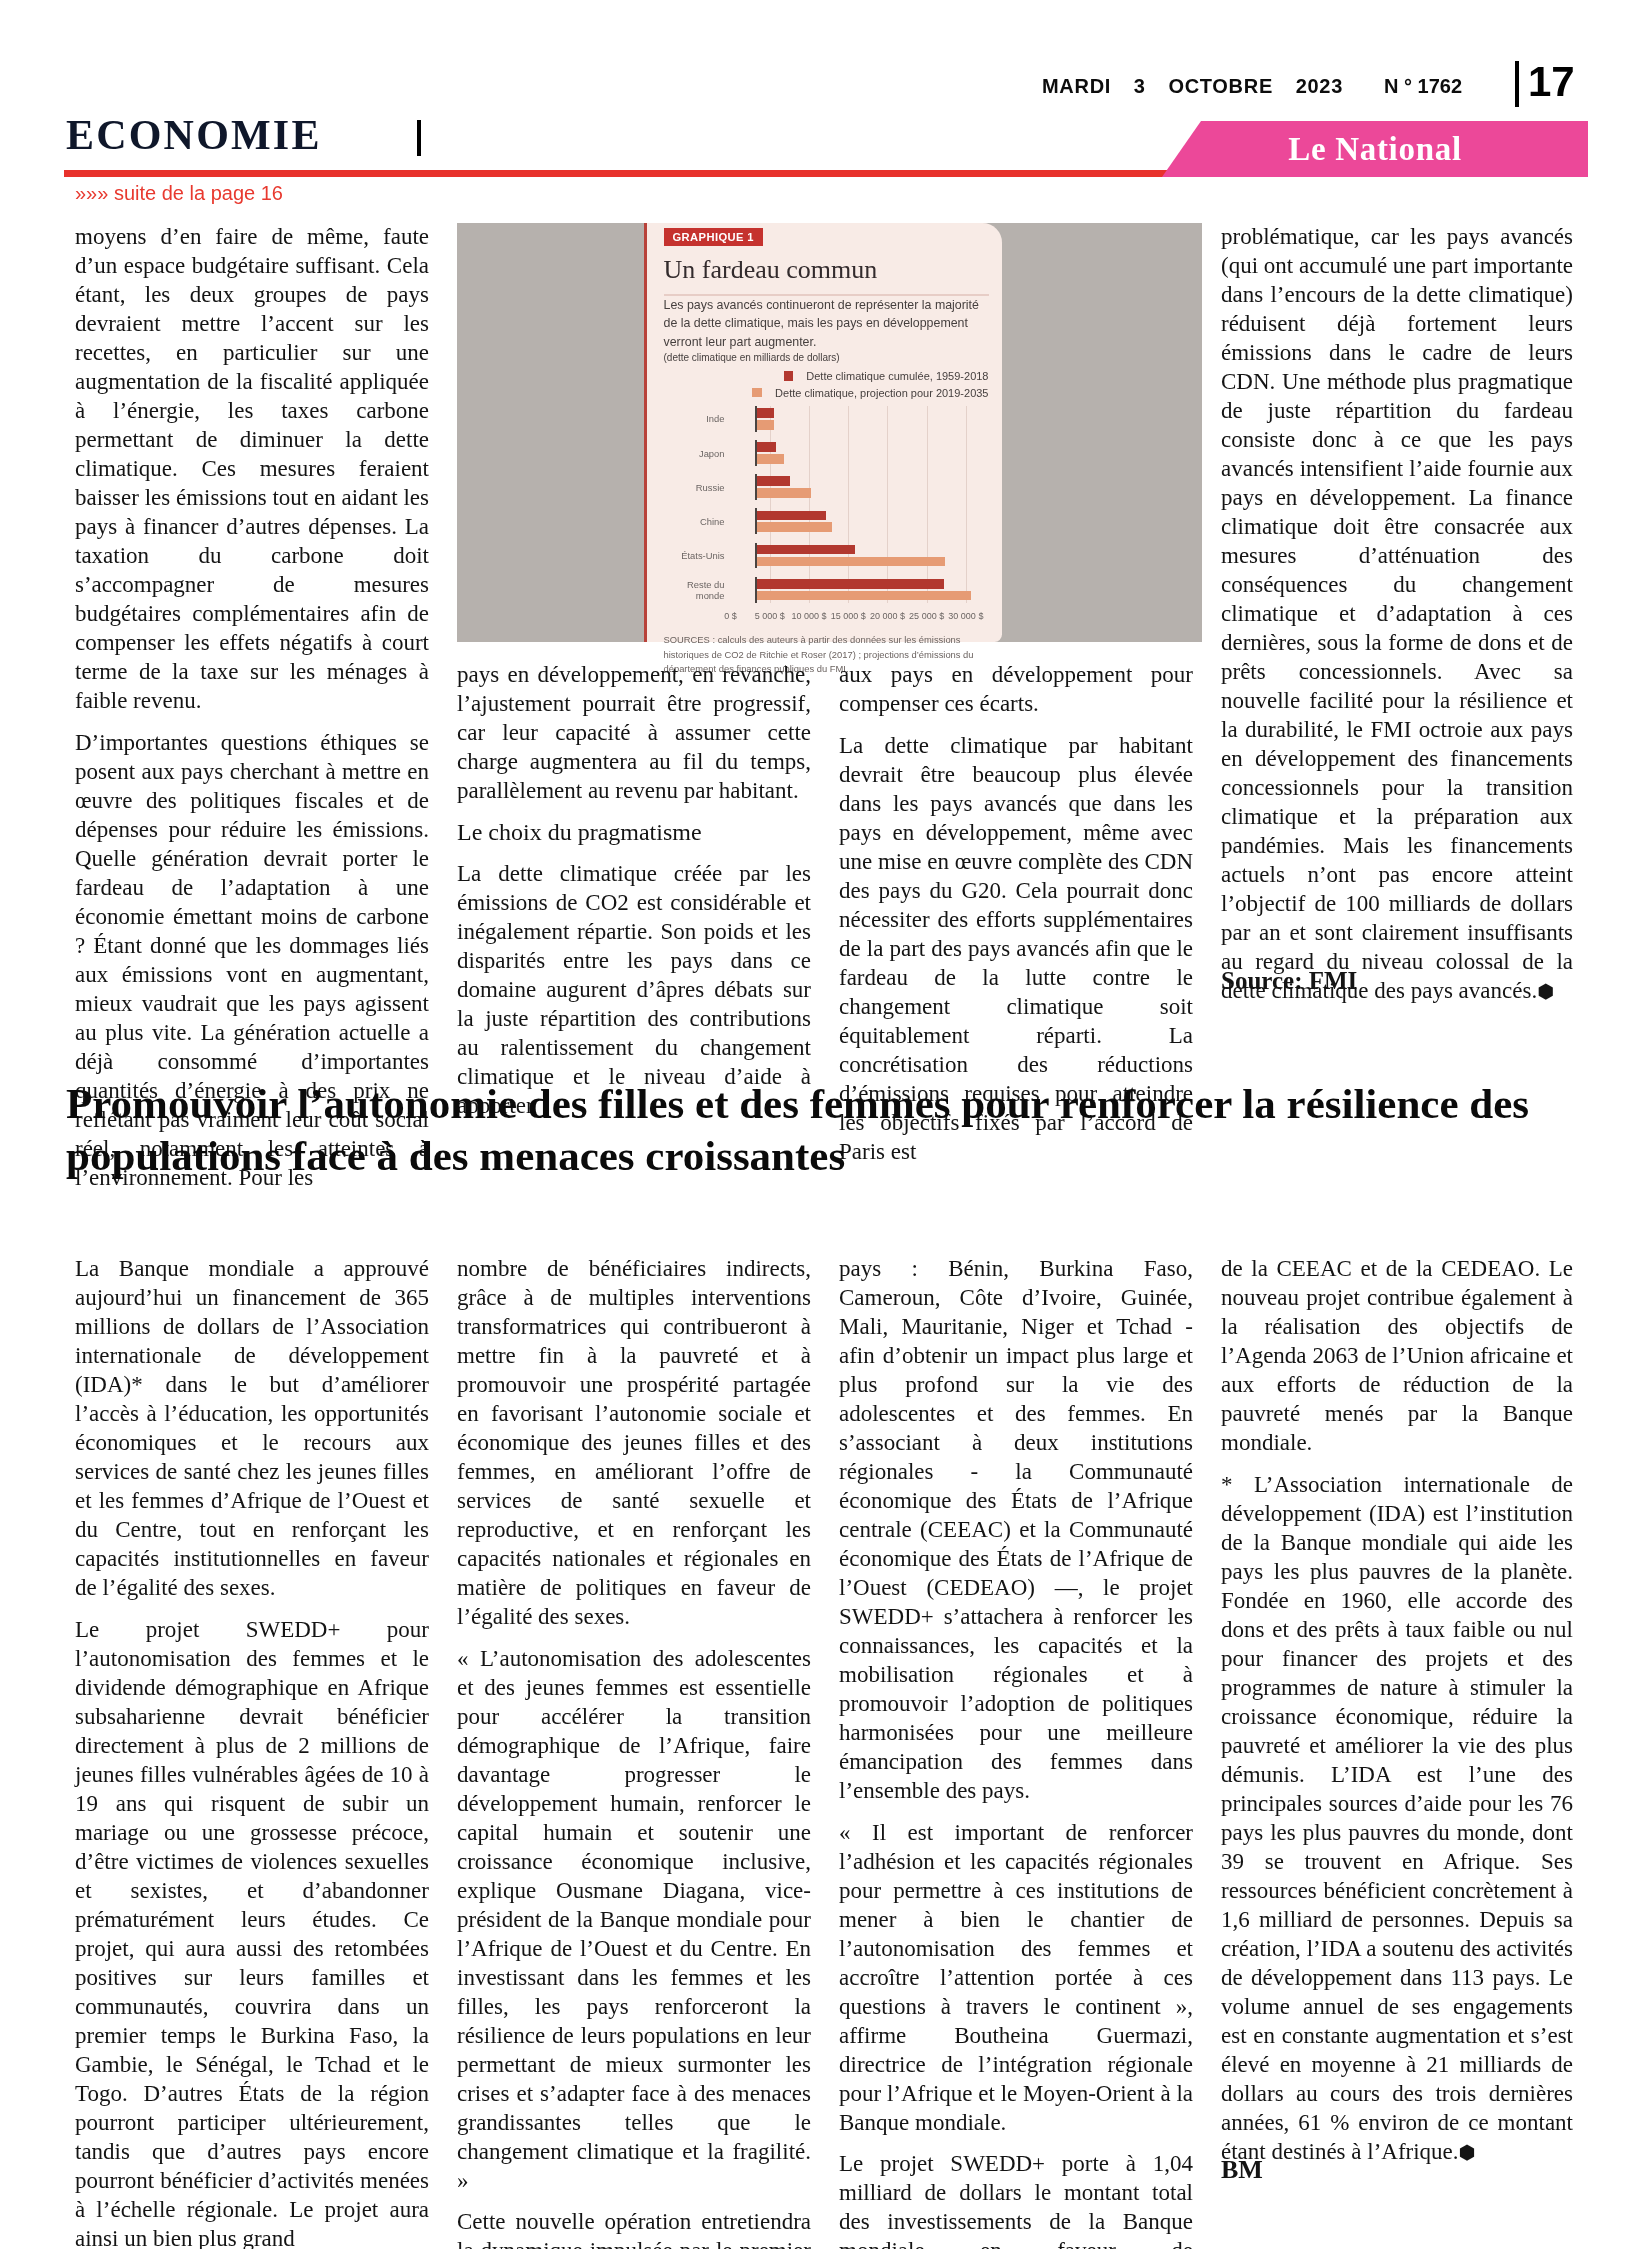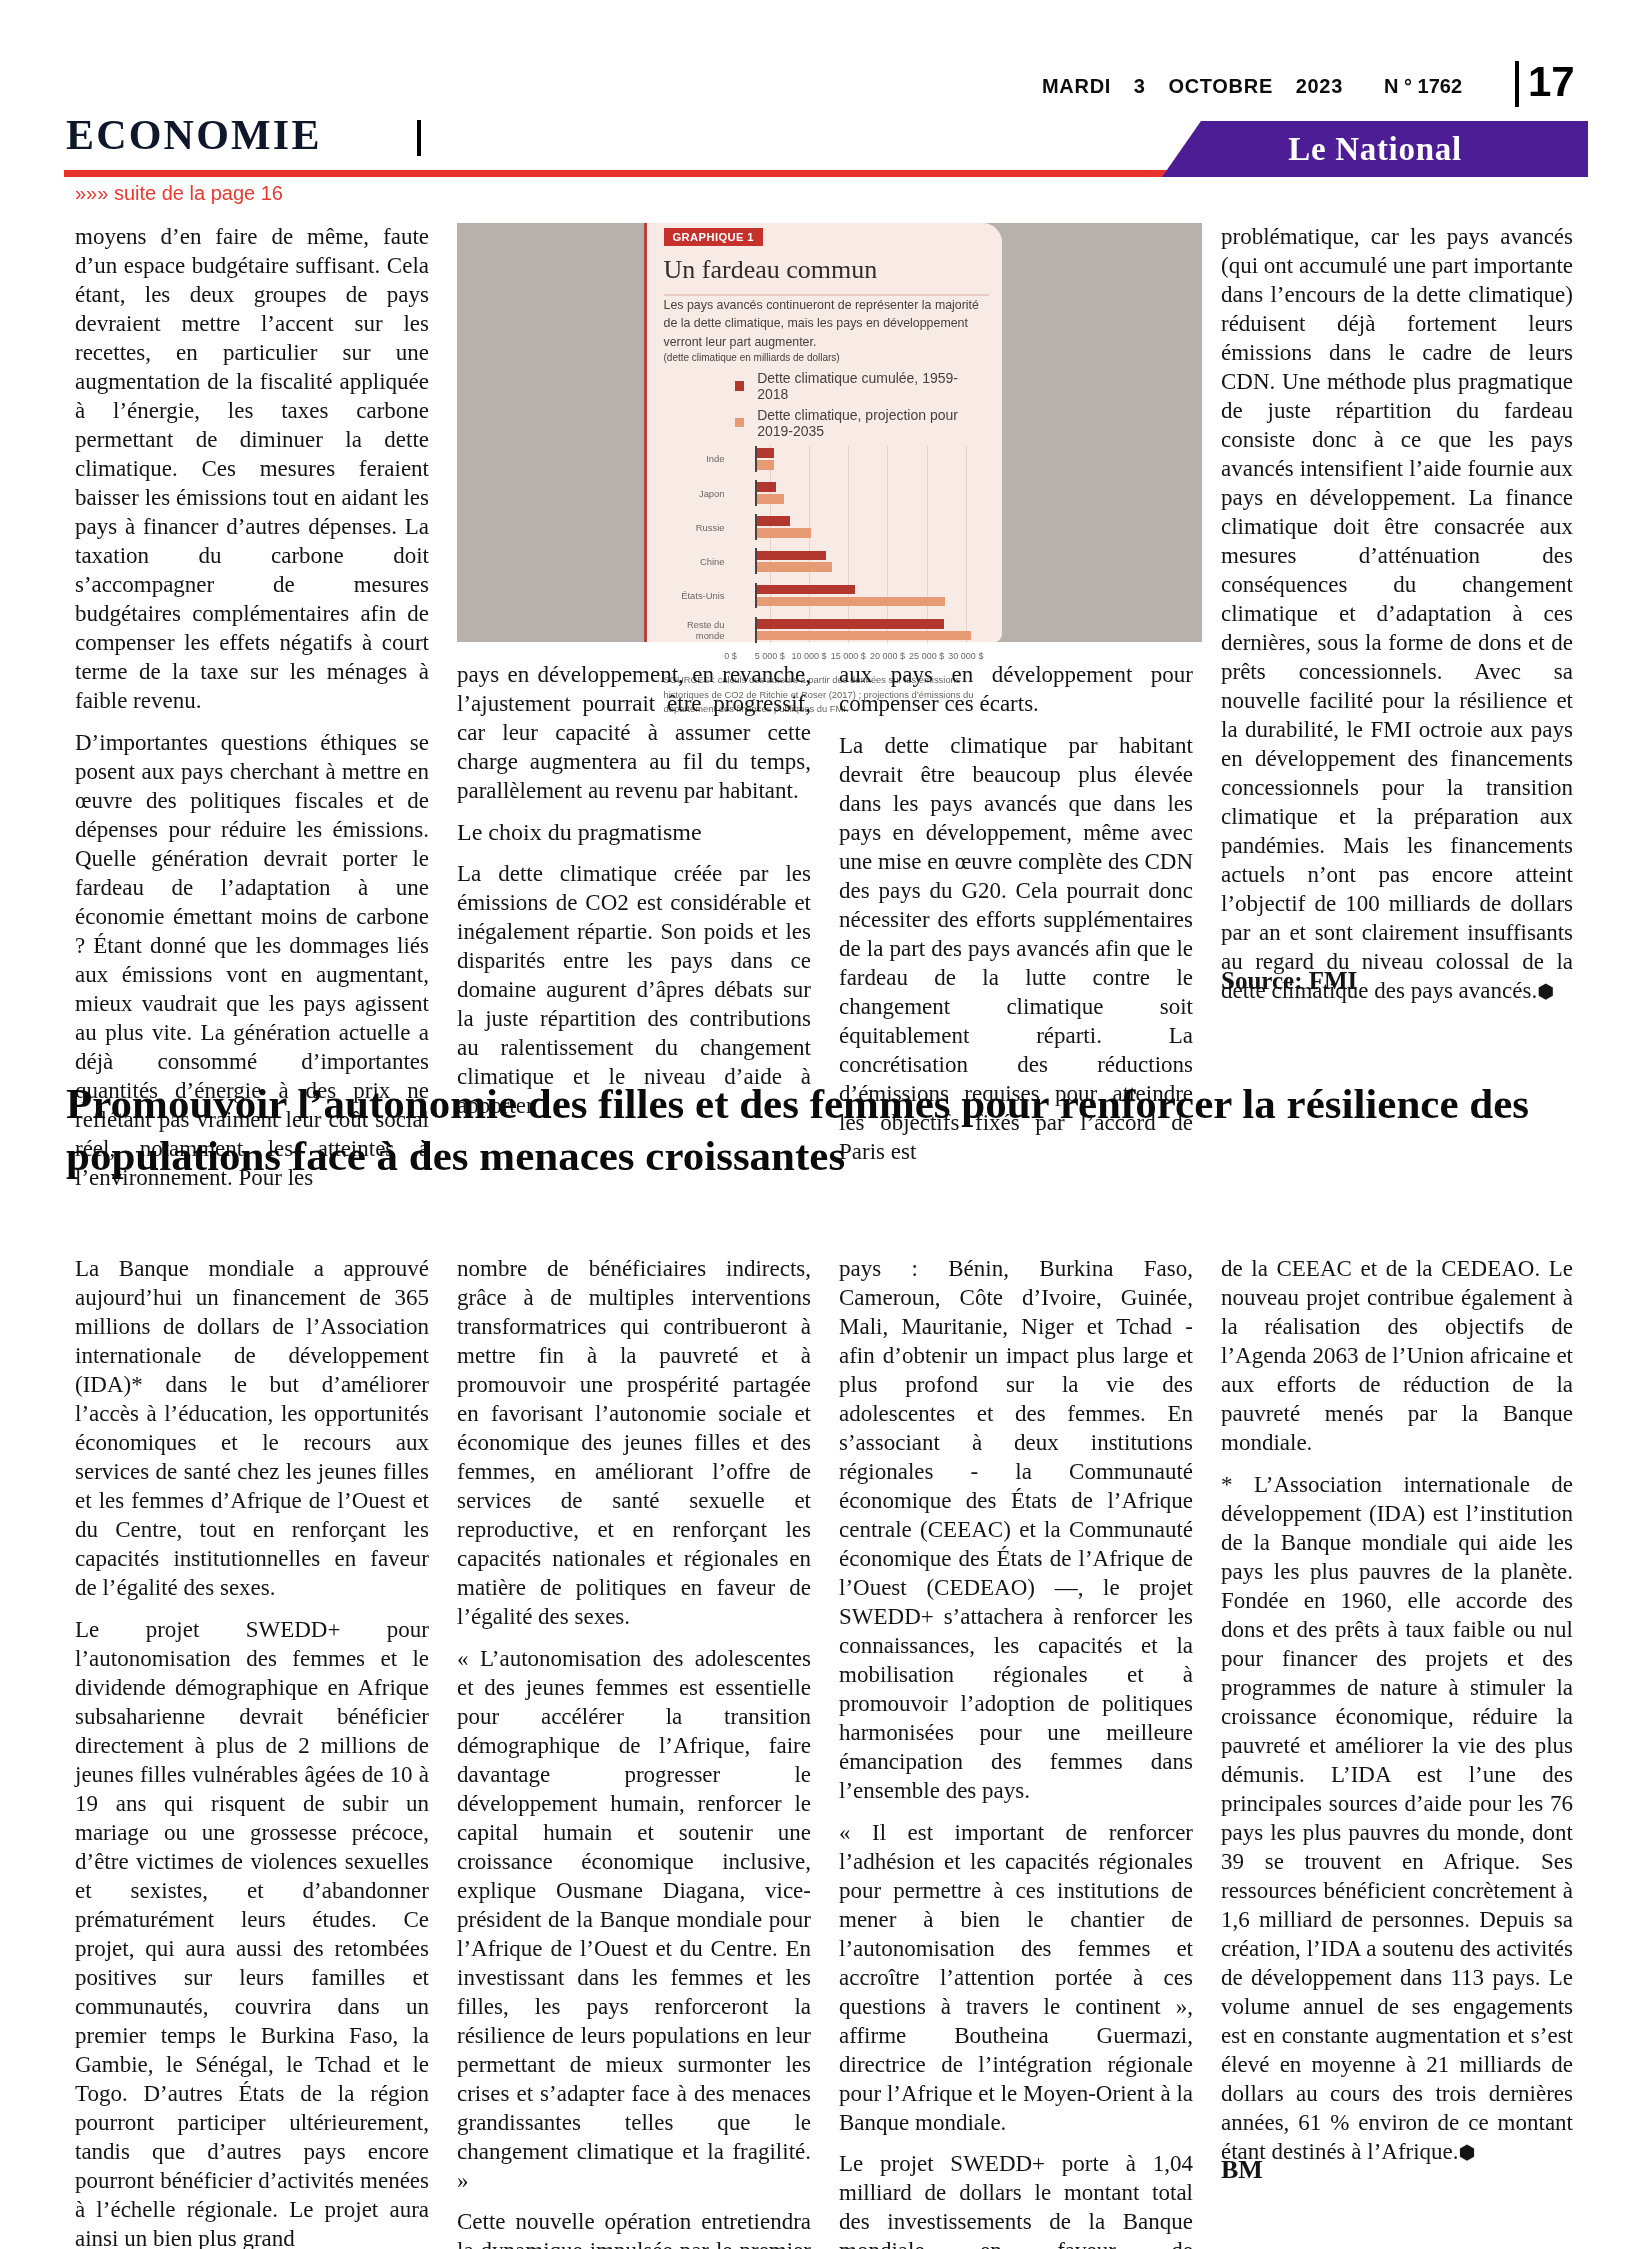--- a/index.html
+++ b/index.html
@@ -10,21 +10,21 @@
              font-weight:bold;font-size:20px;letter-spacing:0.7px;color:#0d0d0d;word-spacing:16.5px;}
   .issue-no{position:absolute;top:75px;left:1384px;font-family:"Liberation Sans",sans-serif;
             font-weight:bold;font-size:20px;color:#0d0d0d;}
   .pageno-bar{position:absolute;top:61px;left:1515px;width:3.7px;height:46px;background:#000;}
   .pageno{position:absolute;top:58px;left:1528px;font-family:"Liberation Sans",sans-serif;
           font-weight:bold;font-size:42px;color:#000;}
   .section-title{position:absolute;top:111px;left:66px;font-family:"Liberation Serif",serif;
                  font-weight:900;font-size:42px;letter-spacing:2.2px;color:#0f172a;}
   .section-pipe{position:absolute;top:120px;left:417px;width:3.7px;height:36px;background:#000;}
   .red-rule{position:absolute;top:170px;left:64px;width:1524px;height:6.7px;background:#e8322c;}
-  .brand-banner{position:absolute;top:121px;left:1162px;width:426px;height:56px;background:#4c1d95;
+  .brand-banner{position:absolute;top:121px;left:1162px;width:426px;height:56px;background:#ec4899;
                 clip-path:polygon(39px 0,100% 0,100% 100%,0 100%);display:flex;align-items:center;
                 justify-content:center;}
   .brand-banner span{color:#fff;font-family:"Liberation Serif",serif;font-weight:bold;font-size:33px;
                 letter-spacing:0.7px;}
   .continuation{position:absolute;top:182px;left:75px;font-family:"Liberation Sans",sans-serif;
                 font-size:20px;color:#e8392f;}
   
   .col{position:absolute;width:354px;font-size:23px;line-height:29px;text-align:justify;}
   .col p{margin:0 0 12.7px 0;}
   .c1{left:75px;} .c2{left:457px;} .c3{left:839px;} .c4{left:1221px;width:352px;}
@@ -38,21 +38,21 @@
   .fig-card{position:absolute;top:0;bottom:0;left:187px;width:358px;background:#f8ebe6;
             border-left:3px solid #b8423a;border-radius:0 19.5px 7.5px 0;box-sizing:border-box;
             padding:4.5px 13.5px 0 16.5px;font-family:"Liberation Sans",sans-serif;}
   .fig-badge{display:inline-block;background:#c5322e;color:#fff;font-size:11.2px;font-weight:bold;
              letter-spacing:0.4px;padding:3px 9px;}
   .fig-title{font-family:"Liberation Serif",serif;font-size:26px;color:#332b2d;margin-top:9px;}
   .fig-divider{height:2.2px;background:#e7cdc6;margin-top:9px;}
   .fig-sub{font-size:12.4px;line-height:1.5;color:#453f3e;}
   .fig-unit{font-size:10px;color:#453f3e;margin-top:0;}
   .fig-legend{margin:7.5px 0 0 71px;}
-  .fig-legend .lrow{display:flex;align-items:center;gap:13px;font-size:14px;color:#453f3e;
+  .fig-legend .lrow{display:flex;align-items:center;gap:13px;font-size:11px;color:#453f3e;
                     margin-bottom:4.5px;justify-content:flex-end;}
   .lswatch{width:9.7px;height:9.7px;flex:0 0 9.7px;}
   .cplot{position:relative;margin-top:7.5px;}
   .cgrid{position:absolute;left:67px;right:3px;top:0;bottom:0;}
   .gline{position:absolute;top:0;bottom:0;width:0.7px;background:#e4d1ca;}
   .cgroup{display:flex;align-items:center;margin-bottom:8.2px;position:relative;gap:24px;}
   .clabel{width:61px;flex:0 0 61px;text-align:right;padding-right:6px;font-size:9.4px;color:#6b6563;}
   .cbars{flex:1;border-left:2.2px solid #4a4441;position:relative;}
   .cbar{height:9.7px;margin:2.2px 0;}
   .cticks{position:relative;height:15px;margin-left:67px;margin-right:3px;}

